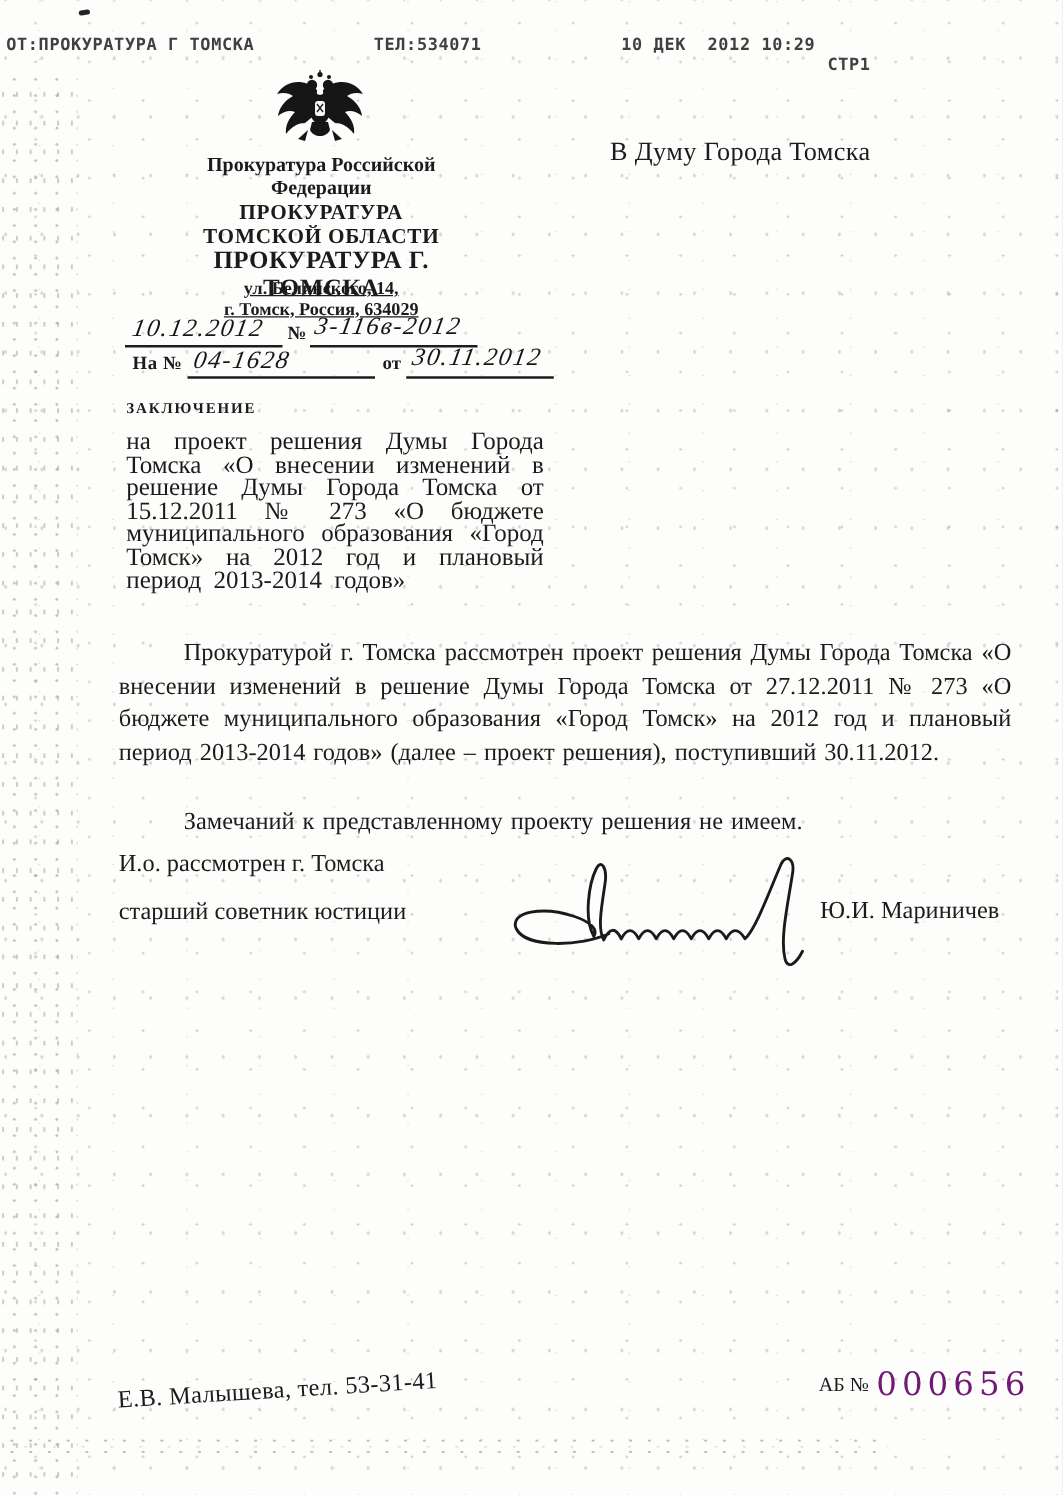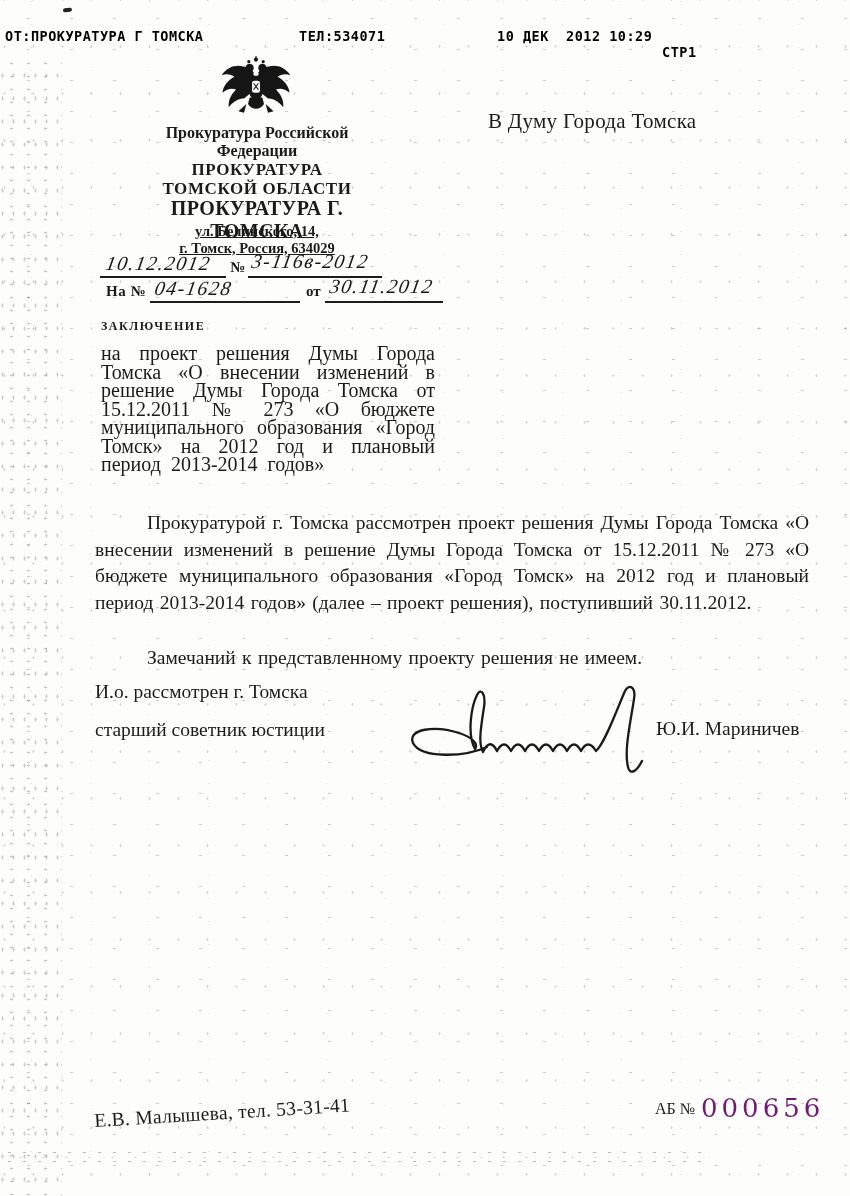--- a/index.html
+++ b/index.html
@@ -19,21 +19,21 @@
   .n-left{left:0;top:55px;bottom:0;width:62px;
     background-image:radial-gradient(rgba(15,15,15,.6) 1px, transparent 1.5px),radial-gradient(rgba(15,15,15,.5) .8px, transparent 1.2px);
     background-size:17px 13px,11px 23px;background-position:3px 2px,8px 9px;opacity:.42;}
   .n-bottom{left:0;right:140px;top:1146px;height:22px;
     background-image:radial-gradient(rgba(15,15,15,.6) 1px, transparent 1.5px),radial-gradient(rgba(15,15,15,.45) .8px, transparent 1.2px);
     background-size:15px 9px,23px 13px;background-position:2px 2px,9px 5px;opacity:.45;}
   .mark-top{position:absolute;left:63px;top:8px;width:9px;height:4px;background:#222;border-radius:2px;transform:rotate(-8deg);}
 
   
   .fax-header{position:absolute;top:28px;left:0;width:836px;height:18px;
-    font-family:"DejaVu Sans Mono", monospace;font-size:13.5px;font-weight:700;color:#000000;letter-spacing:.5px;}
+    font-family:"DejaVu Sans Mono", monospace;font-size:13.5px;font-weight:700;color:#404040;letter-spacing:.5px;}
   .fx{position:absolute;white-space:pre;}
   .fx.from{left:5px;}
   .fx.tel{left:299px;}
   .fx.dt{left:497px;}
   .fx.pg{left:662px;margin-top:16px;}
 
   
   .emblem{position:absolute;left:216px;top:54px;width:80px;height:76px;}
   .lh-top{position:absolute;left:150px;top:124px;width:214px;text-align:center;
     font-weight:bold;font-size:16px;line-height:17.5px;}
@@ -148,21 +148,21 @@
   <div class="uline ul-ref"></div>
   <span class="ref-from">от</span>
   <div class="hand hw-refdate">30.11.2012</div>
   <div class="uline ul-refdate"></div>
 
   <div class="recipient">В Думу Города Томска</div>
 
   <div class="c-title">ЗАКЛЮЧЕНИЕ</div>
   <div class="c-subject">на проект решения Думы Города Томска «О внесении изменений в решение Думы Города Томска от 15.12.2011 № 273 «О бюджете муниципального образования «Город Томск» на 2012 год и плановый период 2013-2014 годов»</div>
 
-  <div class="body-p p1">Прокуратурой г. Томска рассмотрен проект решения Думы Города Томска «О внесении изменений в решение Думы Города Томска от 15.12.2011 № 273 «О бюджете муниципального образования «Город Томск» на 2012 год и плановый период 2013-2014 годов» (далее – проект решения), поступивший 30.11.2012.</div>
+  <div class="body-p p1">Прокуратурой г. Томска рассмотрен проект решения Думы Города Томска «О внесении изменений в решение Думы Города Томска от 27.12.2011 № 273 «О бюджете муниципального образования «Город Томск» на 2012 год и плановый период 2013-2014 годов» (далее – проект решения), поступивший 30.11.2012.</div>
   <div class="body-p p2">Замечаний к представленному проекту решения не имеем.</div>
 
   <div class="sig-role1">И.о. рассмотрен г. Томска</div>
   <div class="sig-role2">старший советник юстиции</div>
   <div class="sig-mark">
     <svg viewBox="0 0 245 102" width="245" height="102" xmlns="http://www.w3.org/2000/svg">
       <path d="M82 66
                C 60 76, 16 78, 8 62
                C 2 48, 30 44, 54 52
                C 66 56, 74 62, 70 68

